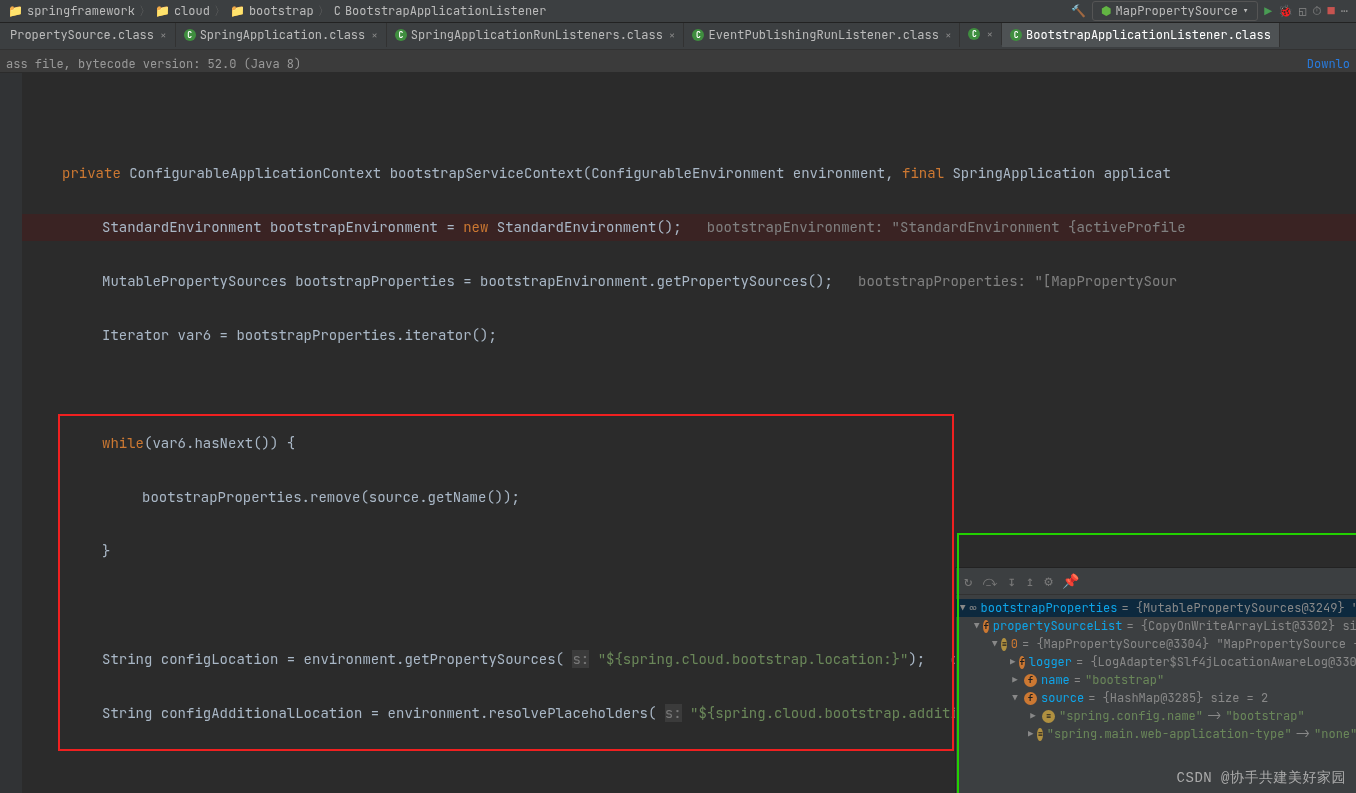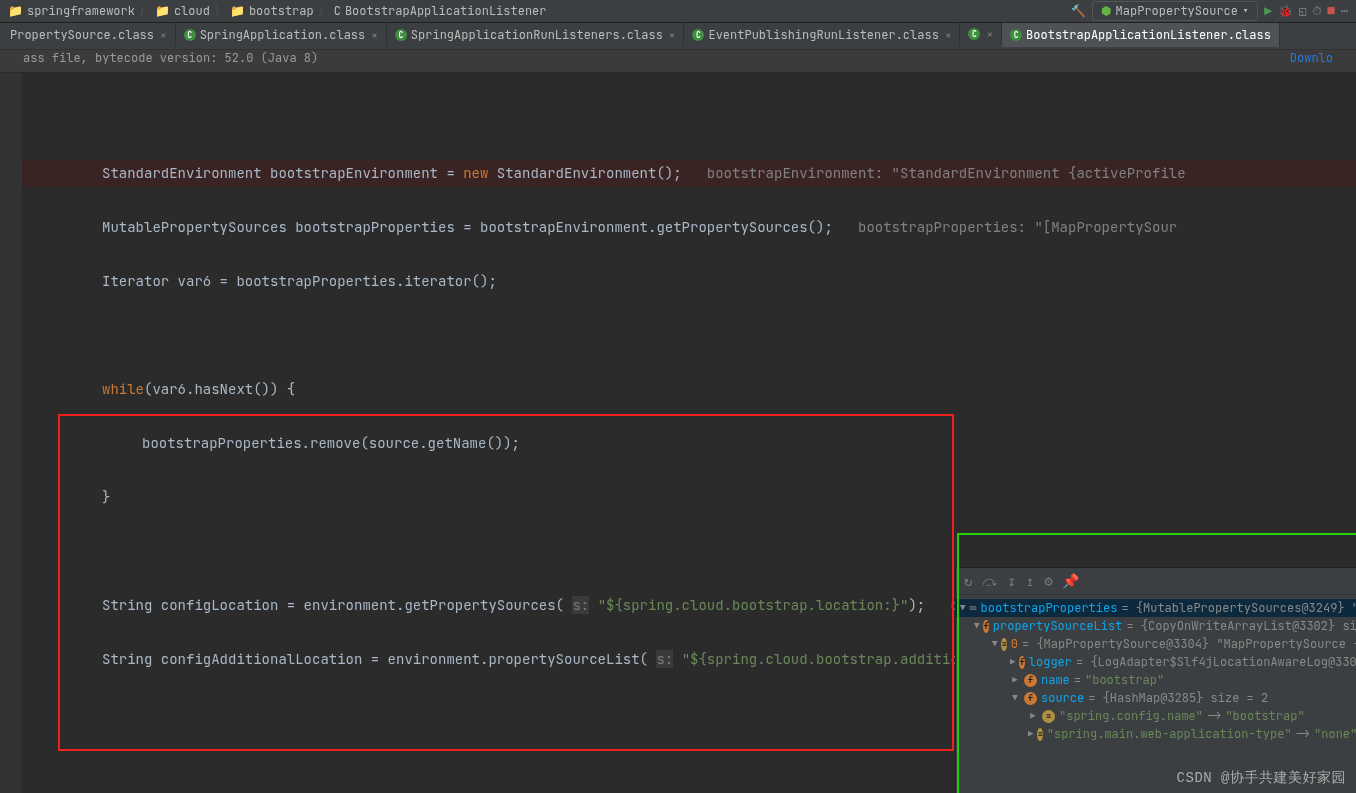--- a/index.html
+++ b/index.html
@@ -10,21 +10,21 @@
   .run-select{background:#3c3f41;border:1px solid #555;border-radius:3px;padding:1px 8px;color:#bbb;font-size:12px;display:flex;align-items:center;gap:4px}
   .run-icon{color:#499c54;font-size:13px}
   .bug-icon{color:#499c54}
   .stop-icon{color:#c75450}
   .tabs{height:26px;background:#3c3f41;display:flex;align-items:flex-start;border-bottom:1px solid #323232;padding-left:2px;overflow:hidden;font-size:12px}
   .tab{display:flex;align-items:center;gap:4px;padding:4px 8px;color:#bbb;border-right:1px solid #323232;cursor:pointer;white-space:nowrap}
   .tab.active{background:#4e5254;color:#fff}
   .tab .cls-icon{width:12px;height:12px;border-radius:50%;background:#4a88c7;display:inline-flex;align-items:center;justify-content:center;color:#fff;font-size:8px;font-weight:bold}
   .tab .cls-icon.g{background:#3f8e3f}
   .tab .close{color:#888;font-size:11px;margin-left:2px}
-  .infobar{height:22px;background:#3b3b3b;display:flex;align-items:flex-start;justify-content:space-between;padding:0 23px;font-size:12px;color:#999;border-bottom:1px solid #2b2b2b}
+  .infobar{height:22px;background:#3b3b3b;display:flex;align-items:flex-end;justify-content:space-between;padding:0 6px;font-size:12px;color:#999;border-bottom:1px solid #2b2b2b}
   .infobar .link{color:#287bde;cursor:pointer}
   .editor-wrap{position:relative;height:calc(793px - 22px - 26px - 22px);}
   .gutter{position:absolute;left:0;top:0;width:22px;height:100%;background:#313335}
   .code{position:absolute;left:22px;right:0;top:0;bottom:0;padding:6px 0 0 0;font-size:14px;line-height:27px;white-space:pre;color:#a9b7c6}
   .kw{color:#cc7832}
   .str{color:#6a8759}
   .cmt{color:#808080;}
   .hint{color:#787878}
   .bg-hl{background:#3b3b3b}
   .err-line{background:#3a2323}
@@ -112,30 +112,31 @@
 
 <div class="infobar">
   <span>ass file, bytecode version: 52.0 (Java 8)</span>
   <span class="link">Downlo</span>
 </div>
 
 <div class="editor-wrap">
   <div class="gutter"></div>
   <div class="code">
 <div>&nbsp;</div>
+<div><span class="ind i1"></span><span class="kw">private</span> <span>ConfigurableApplicationContext</span> <span>bootstrapServiceContext(ConfigurableEnvironment environment,</span> <span class="kw">final</span> <span>SpringApplication applicat</span></div>
 <div class="err-line"><span class="ind i2"></span><span>StandardEnvironment bootstrapEnvironment = </span><span class="kw">new</span><span> StandardEnvironment();</span>   <span class="cmt">bootstrapEnvironment: "StandardEnvironment {activeProfile</span></div>
 <div><span class="ind i2"></span><span>MutablePropertySources bootstrapProperties = bootstrapEnvironment.getPropertySources();</span>   <span class="cmt">bootstrapProperties: "[MapPropertySour</span></div>
 <div><span class="ind i2"></span><span>Iterator var6 = bootstrapProperties.iterator();</span></div>
 <div>&nbsp;</div>
 <div><span class="ind i2"></span><span class="kw">while</span><span>(var6.hasNext()) {</span></div>
 <div><span class="ind i3"></span><span>bootstrapProperties.remove(source.getName());</span></div>
 <div><span class="ind i2"></span><span>}</span></div>
 <div>&nbsp;</div>
 <div><span class="ind i2"></span><span>String configLocation = environment.getPropertySources(</span> <span class="hint bg-hl">s:</span> <span class="str">"${spring.cloud.bootstrap.location:}"</span><span>);</span>   <span class="cmt">configLocation: ""</span></div>
-<div><span class="ind i2"></span><span>String configAdditionalLocation = environment.propertySourceList(</span> <span class="hint bg-hl">s:</span> <span class="str">"${spring.cloud.bootstrap.additional-location:}"</span><span>);</span>   <span class="cmt">configA</span></div>
+<div><span class="ind i2"></span><span>String configAdditionalLocation = environment.resolvePlaceholders(</span> <span class="hint bg-hl">s:</span> <span class="str">"${spring.cloud.bootstrap.additional-location:}"</span><span>);</span>   <span class="cmt">configA</span></div>
 
 
 
 
 
 
 
 
 
 

